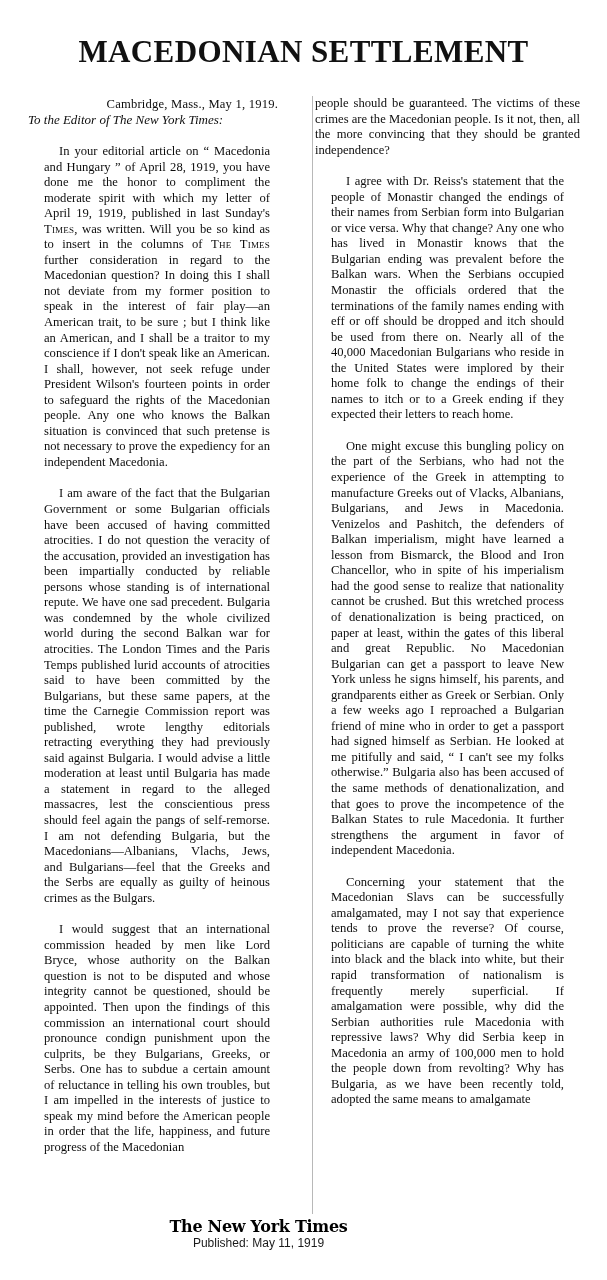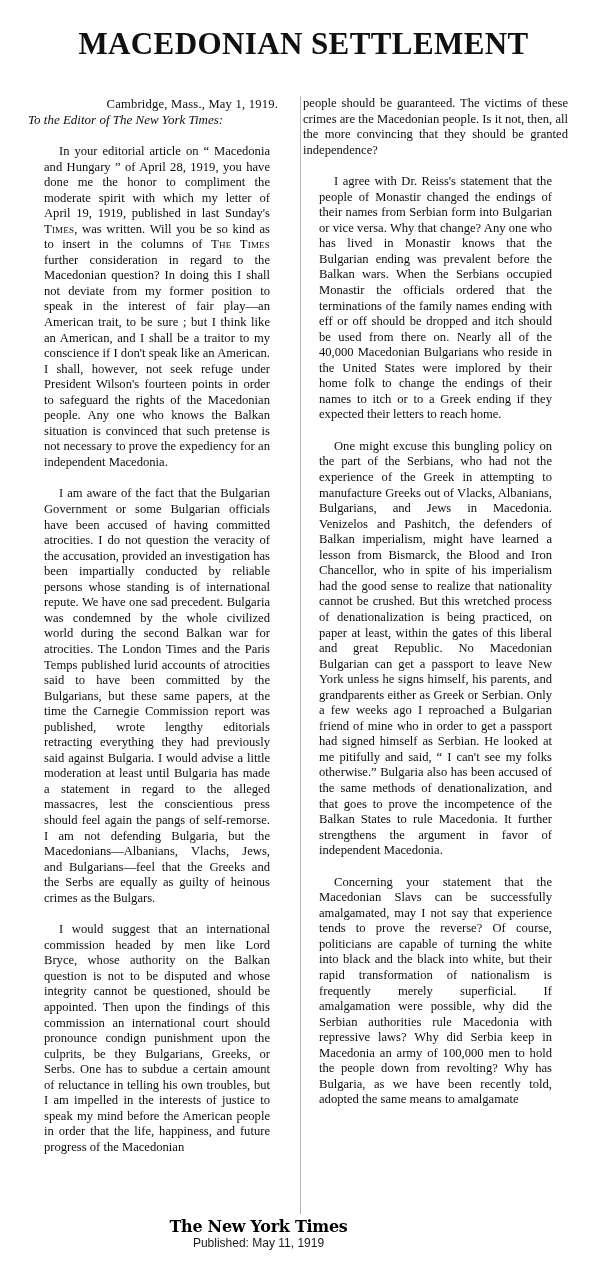--- a/index.html
+++ b/index.html
@@ -24,36 +24,36 @@
   }
 
   
   .headline {
     text-align: center;
     font-family: "Liberation Serif", "DejaVu Serif", serif;
     font-weight: bold;
     font-size: 31px;
     letter-spacing: 0.4px;
     line-height: 1;
-    padding-top: 28px;
+    padding-top: 36px;
     padding-bottom: 0;
     margin: 0;
     color: #111111;
     white-space: nowrap;
   }
 
   
   .columns {
     position: absolute;
     top: 96px;
     left: 28px;
     width: 556px;
     height: 1118px;
     display: flex;
-    gap: 4px;
+    gap: 16px;
   }
   .col {
     width: 268px;
     box-sizing: border-box;
     font-size: 12.6px;
     line-height: 15.55px;
     text-align: justify;
     text-justify: inter-word;
     color: #0d0d0d;
     hyphens: none;

